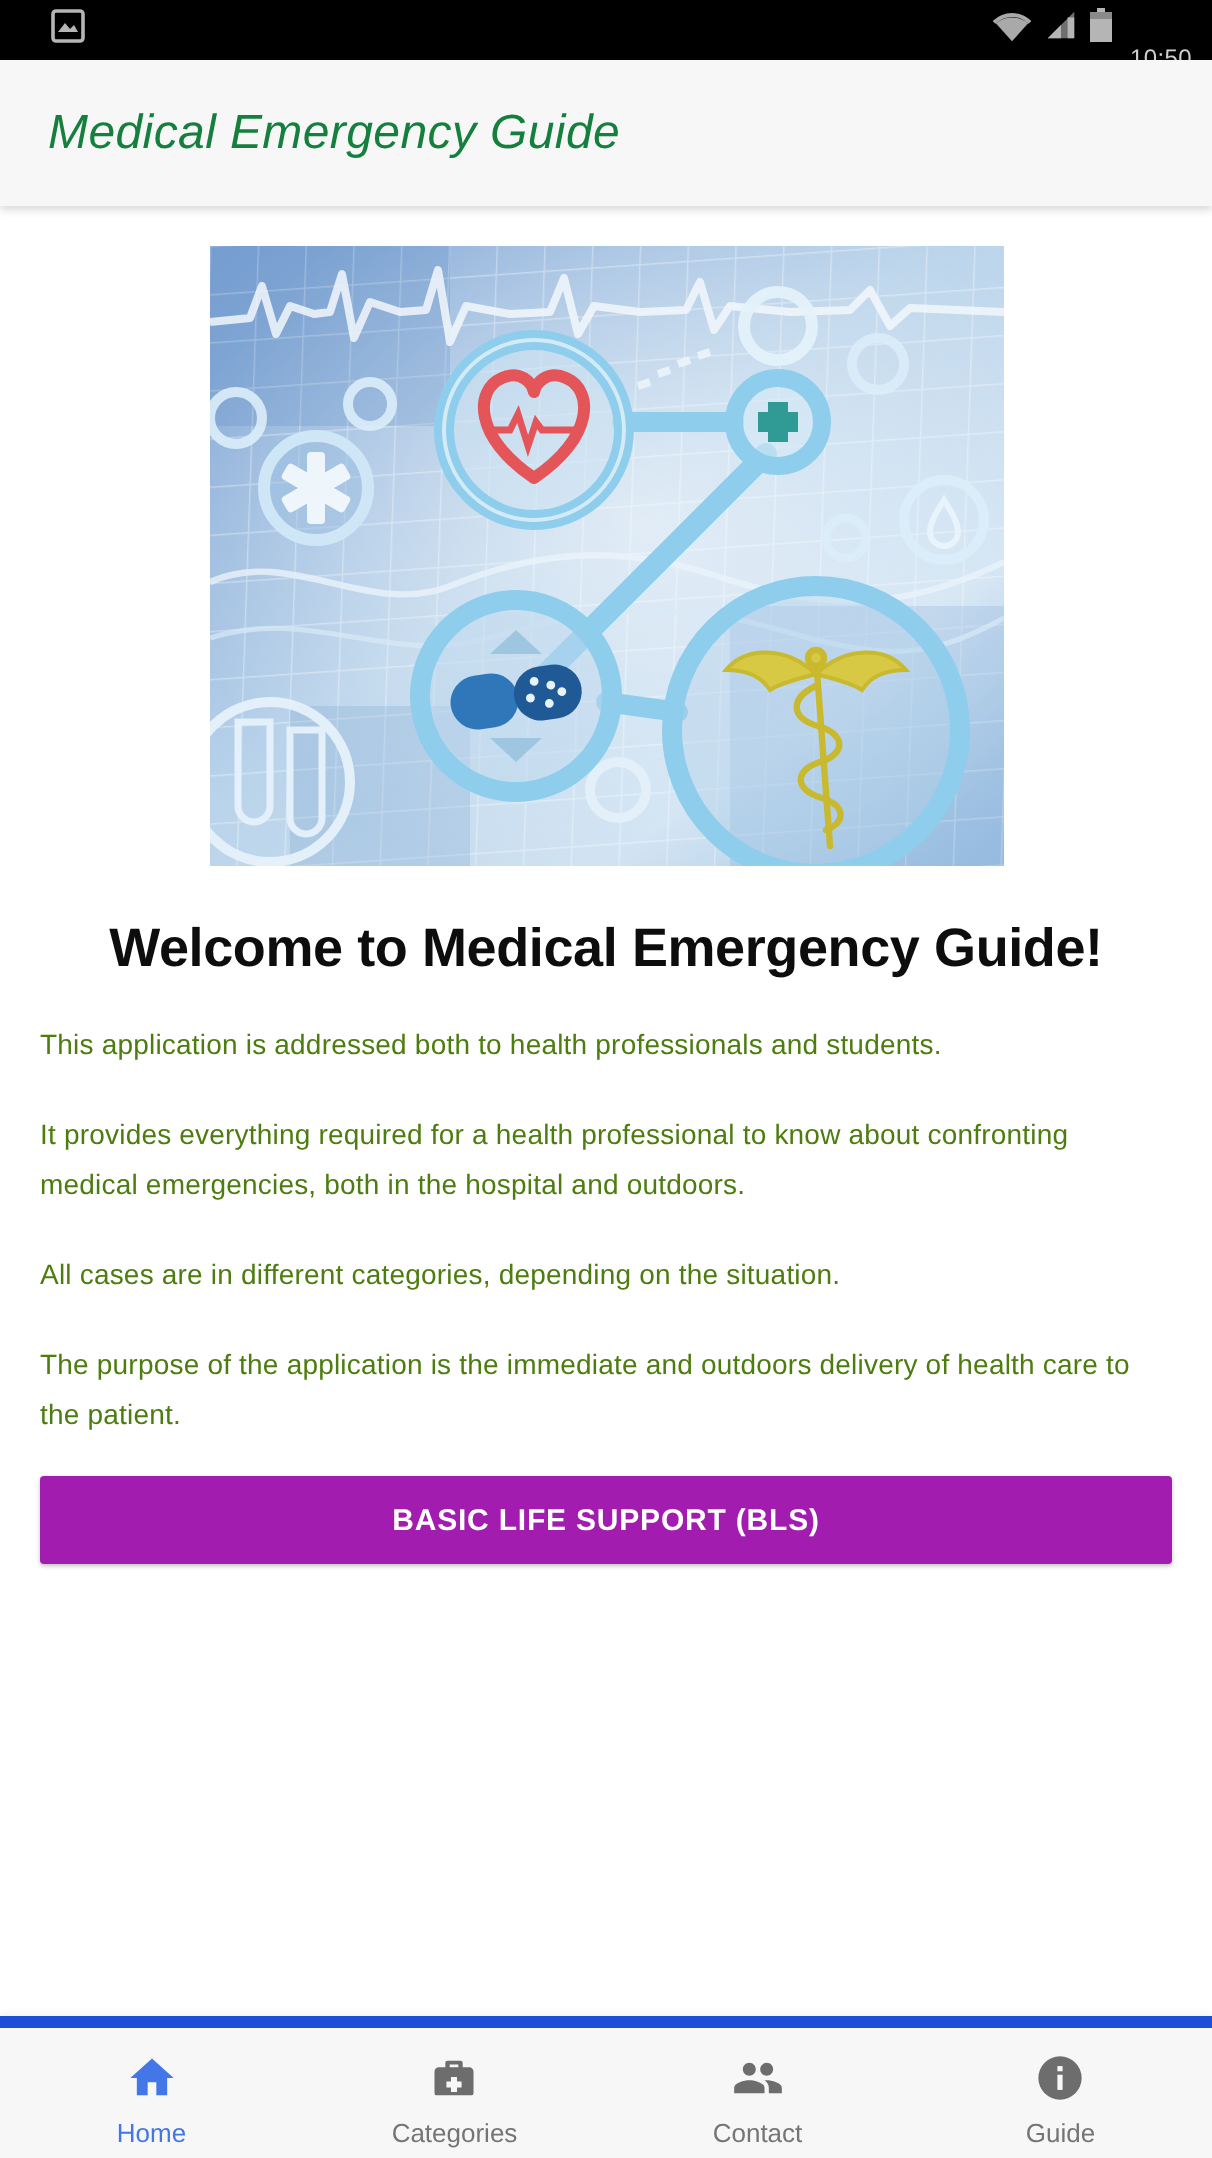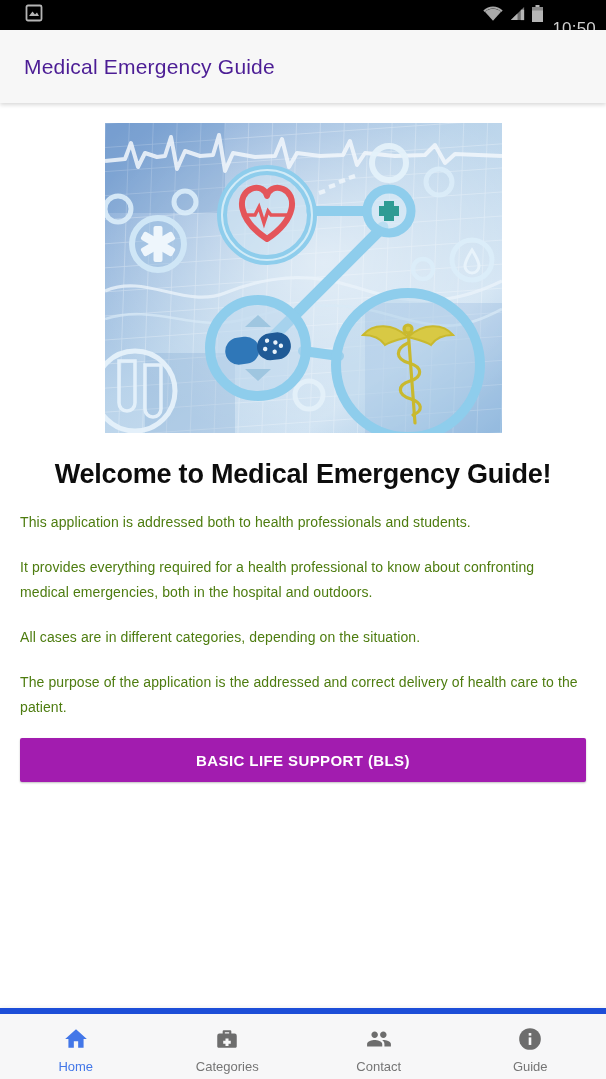--- a/index.html
+++ b/index.html
@@ -12,31 +12,31 @@
   }
 
   
   .status-bar {
     height:30px; background:#000; color:#c4c4c4;
     display:flex; align-items:center; justify-content:space-between;
     padding:0 10px;
   }
   .status-left { display:flex; align-items:center; padding-left:14px; }
   .status-right { display:flex; align-items:center; gap:5px; }
-  .status-time { font-size:17px; color:#cfcfcf; margin-left:3px; letter-spacing:0.2px;margin-top:28px; }
+  .status-time { font-size:12px; color:#cfcfcf; margin-left:3px; letter-spacing:0.2px;margin-top:28px; }
 
   
   .app-header {
     height:73px; background:#f7f7f7;
     display:flex; align-items:center;
     padding-left:24px;
     box-shadow:0 2px 4px rgba(0,0,0,0.15);
     position:relative; z-index:5;
   }
-  .app-title { font-size:21px; color:#4c1d95; font-weight:500; letter-spacing:0.2px; }
+  .app-title { font-size:24px; color:#15803d; font-weight:500; letter-spacing:0.2px;font-style:italic; }
 
   
   .content { padding-bottom:90px; background:#fff; }
   .hero-image {
     display:block; width:397px; height:310px;
     margin:20px auto 0 auto;
   }
   h1.welcome {
     margin:26px 20px 0 20px;
     font-size:27px; font-weight:bold; color:#0d0d0d;
@@ -230,21 +230,21 @@
         <circle cx="303" cy="206" r="4" fill="#d8c944"></circle>
       </g>
     </g>
   </svg>
 
   <h1 class="welcome">Welcome to Medical Emergency Guide!</h1>
 
   <p class="para">This application is addressed both to health professionals and students.</p>
   <p class="para">It provides everything required for a health professional to know about confronting medical emergencies, both in the hospital and outdoors.</p>
   <p class="para">All cases are in different categories, depending on the situation.</p>
-  <p class="para">The purpose of the application is the addressed and correct delivery of health care to the patient.</p>
+  <p class="para">The purpose of the application is the immediate and outdoors delivery of health care to the patient.</p>
 
   <div class="btn-stack">
     <button class="action-btn">BASIC LIFE SUPPORT (BLS)</button>
   </div>
 </div>
 
 <div class="bottom-nav">
 
   <div class="nav-item active">
     <span>

